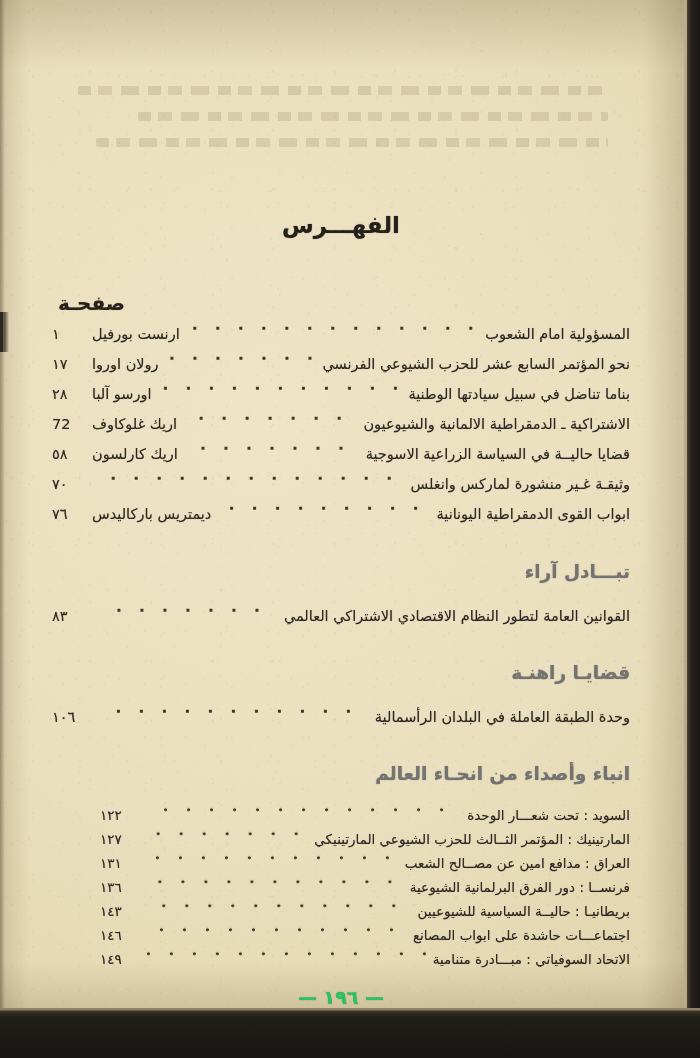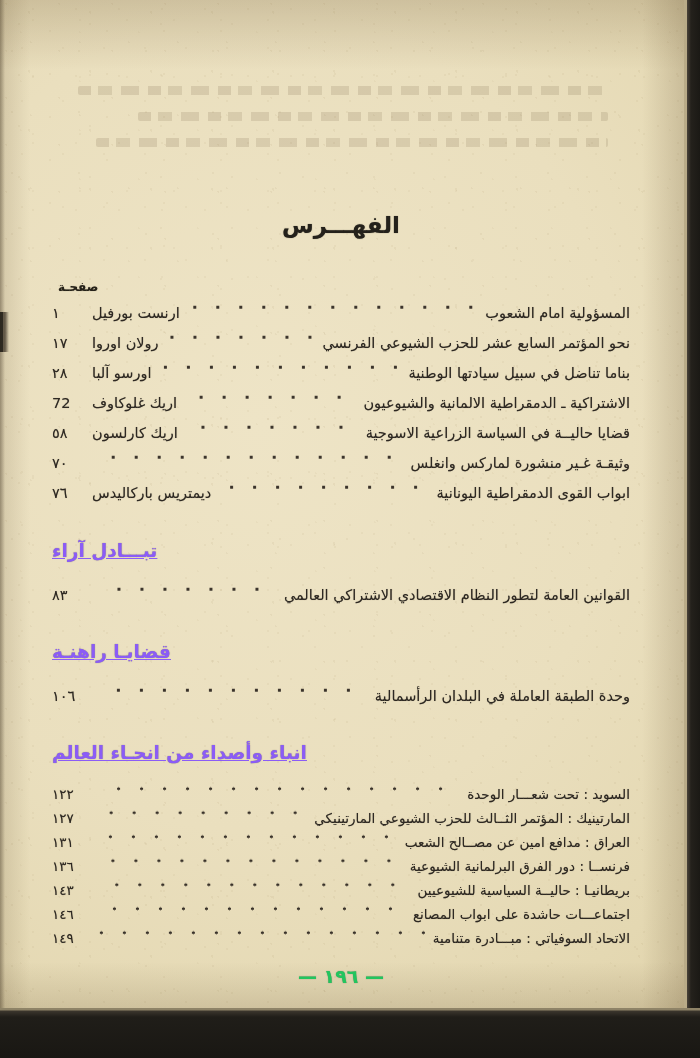--- a/index.html
+++ b/index.html
@@ -129,23 +129,23 @@
     text-align: center;
     font-family: "DejaVu Sans", sans-serif;
     font-weight: bold;
     font-size: 23px;
     letter-spacing: 0;
     color: #24211b;
     text-shadow: 0 0 1.1px rgba(40,34,24,.55);
   }
 
   .col-head {
-    margin-top: 42px;
+    margin-top: 53px;
     font-weight: bold;
-    font-size: 12px;
+    font-size: 20px;
     color: #262219;
     text-align: left;
     padding-left: 6px;
     text-shadow: 0 0 .9px rgba(40,34,24,.45);
   }
 
   .toc-list {
     margin: 0;
     padding: 0;
     list-style: none;
@@ -186,34 +186,33 @@
   }
   .entry-page {
     flex: 0 0 auto;
     width: 40px;
     text-align: left;
     direction: rtl;
     font-size: 14.5px;
   }
 
   .section-head {
-    text-align: left;
+    text-align: right;
     font-weight: bold;
     font-size: 18.5px;
-    color: #8b5cf6;
+    color: #737373;
     text-shadow: 0 0 1px rgba(40,34,24,.5);
     padding: 0;
-    text-decoration: underline;
   }
   .section-head.sec-1 { margin-top: 27px; margin-bottom: 24px; }
   .section-head.sec-2 { margin-top: 26px; margin-bottom: 24px; }
   .section-head.sec-3 { margin-top: 26px; margin-bottom: 22px; }
 
   .toc-entry.news { font-size: 13.5px; height: 24px; }
-  .toc-entry.news .entry-page { font-size: 13.5px; }
+  .toc-entry.news .entry-page { font-size: 13.5px; margin-left: 48px; }
 
   .folio {
     margin-top: 12px;
     text-align: center;
     font-weight: bold;
     font-size: 19px;
     color: #22c55e;
     letter-spacing: 2px;
     text-shadow: 0 0 1px rgba(40,34,24,.5);
   }

